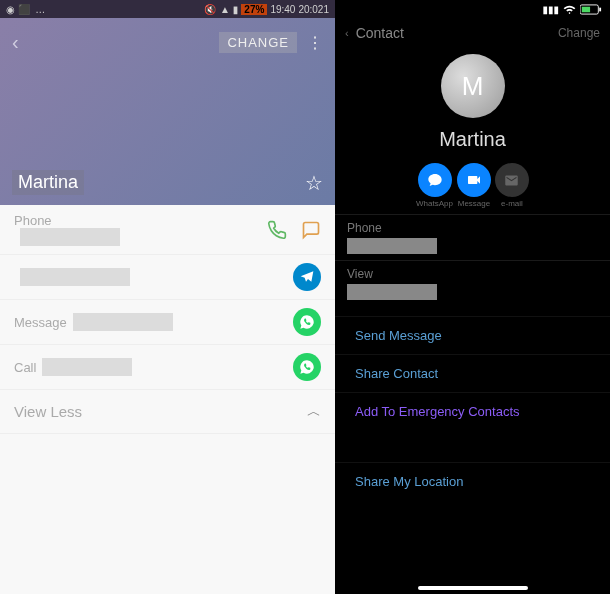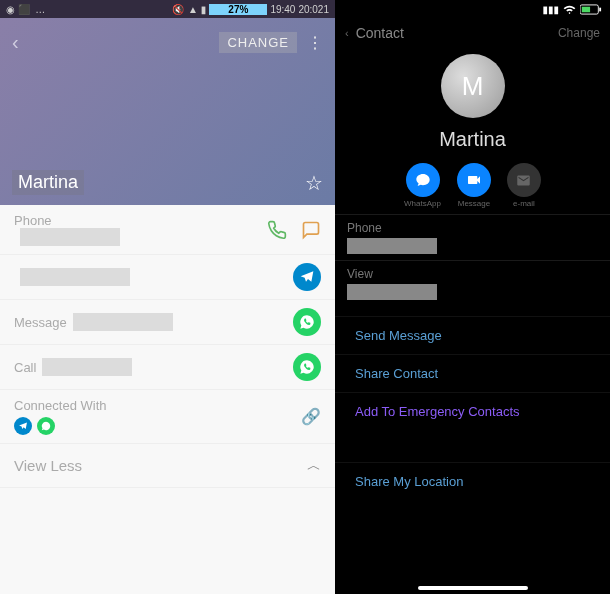--- a/index.html
+++ b/index.html
@@ -3,21 +3,21 @@
 <meta charset="utf-8">
 <style>
 *{margin:0;padding:0;box-sizing:border-box;font-family:-apple-system,BlinkMacSystemFont,sans-serif}
 body{width:610px;height:594px;display:flex;background:#fff;overflow:hidden}
 .left{width:335px;display:flex;flex-direction:column;background:#f5f5f5}
 .right{width:275px;display:flex;flex-direction:column;background:#000;color:#fff}
 .status-left{height:18px;background:#322b3f;display:flex;align-items:center;padding:0 6px;color:#d0d0d0;font-size:10px}
 .status-left .icons-l{display:flex;gap:4px}
 .status-left .spacer{flex:1}
 .status-left .icons-r{display:flex;gap:3px;align-items:center}
-.status-left .pct{background:#7dd3fc;color:#000;padding:0 19px;font-weight:bold}
+.status-left .pct{background:#c2410c;color:#000;padding:0 3px;font-weight:bold}
 .status-right{height:18px;background:#000;display:flex;align-items:center;padding:0 8px;font-size:10px;color:#fff}
 .status-right .time{font-weight:600}
 .status-right .spacer{flex:1}
 .status-right .ind{display:flex;gap:4px;align-items:center}
 .hero{height:187px;background:linear-gradient(135deg,#8a7fa8 0%,#6b7ba5 100%);display:flex;flex-direction:column;padding:10px 12px;color:#fff}
 .hero-top{display:flex;align-items:center;height:28px}
 .hero-top .back{font-size:20px;color:#d0cde0}
 .hero-top .sp{flex:1}
 .hero-top .change{background:rgba(180,180,180,.35);padding:3px 8px;font-size:13px;letter-spacing:1px;color:#eee}
 .hero-top .menu{margin-left:10px;font-size:16px;color:#eee}
@@ -39,21 +39,21 @@
 .ic-link{color:#999;font-size:16px}
 .ic-chev{color:#888;font-size:14px}
 .r-header{height:30px;display:flex;align-items:center;padding:0 10px;background:#000}
 .r-header .back{color:#666;font-size:11px}
 .r-header .title{color:#888;font-size:14px;margin-left:7px}
 .r-header .sp{flex:1}
 .r-header .change{color:#666;font-size:12px}
 .r-avatar{display:flex;justify-content:center;margin-top:6px}
 .r-avatar .av{width:64px;height:64px;border-radius:50%;background:radial-gradient(circle at 35% 35%,#ddd,#999);display:flex;align-items:center;justify-content:center;font-size:26px;color:#fff;font-weight:500}
 .r-name{text-align:center;font-size:20px;color:#ddd;margin:10px 0 12px}
-.r-actions{display:flex;justify-content:center;gap:16px;margin-bottom:6px}
+.r-actions{display:flex;justify-content:center;gap:4px;margin-bottom:6px}
 .r-act{display:flex;flex-direction:column;align-items:center;gap:2px}
 .r-act .btn{width:34px;height:34px;border-radius:50%;background:#0a84ff;display:flex;align-items:center;justify-content:center;color:#fff;font-size:15px}
 .r-act.disabled .btn{background:#333;color:#666}
 .r-act .lbl{font-size:8px;color:#666}
 .r-section{padding:6px 12px;border-top:1px solid #1a1a1a}
 .r-section .slabel{color:#777;font-size:12px}
 .r-section .sredact{background:#888;height:16px;width:90px;margin-top:3px}
 .r-link{padding:11px 20px;color:#5a9fd4;font-size:13px;border-top:1px solid #111}
 .r-link.white{color:#8b5cf6}
 .r-gap{height:32px;background:#000}
@@ -143,40 +143,20 @@
       <div class="ricons">
           <div class="circ wa">
             <svg width="16" height="16" viewBox="0 0 24 24" fill="#fff">
               <path d="M12 2a10 10 0 0 0-8.5 15.3L2 22l4.8-1.5A10 10 0 1 0 12 2zm5 13.5c-.2.6-1.2 1.1-1.7 1.1-1.5.1-2.8-.7-4-1.6-1.5-1.2-2.5-2.8-2.8-3.2-.3-.4-.9-1.4-.9-2.6s.6-1.8.9-2.1c.2-.2.5-.3.7-.3h.5c.2 0 .4 0 .6.5l.8 2c.1.2 0 .4-.1.5l-.5.6c-.1.1-.2.3 0 .5.6 1 1.4 1.8 2.5 2.4.2.1.4.1.5-.1l.7-.8c.2-.2.4-.2.6-.1l1.9.9c.2.1.4.2.4.4 0 .2 0 .7-.1.9z"></path>
             </svg>
           </div>
         </div>
     </div>
 
 
-    <div class="row thin">
-      <div>
-        <div class="label">Connected With</div>
-        <div style="display:flex;gap:5px;margin-top:4px">
-          <div class="circ tg sm">
-              <svg width="10" height="10" viewBox="0 0 24 24" fill="#fff">
-                <path d="M21.5 3.5L2.5 11l6 2 2 6 3-4 5 4 3-15.5z"></path>
-              </svg>
-            </div>
-          <div class="circ wa sm">
-              <svg width="10" height="10" viewBox="0 0 24 24" fill="#fff">
-                <path d="M12 2a10 10 0 0 0-8.5 15.3L2 22l4.8-1.5A10 10 0 1 0 12 2z"></path>
-              </svg>
-            </div>
-        </div>
-      </div>
-      <div class="ricons">
-          <span class="ic-link">🔗</span>
-        </div>
-    </div>
 
     <div class="row">
       <span class="label" style="font-size:15px">View Less</span>
       <div class="ricons">
           <span class="ic-chev">︿</span>
         </div>
     </div>
   </div>
 </div>
 

